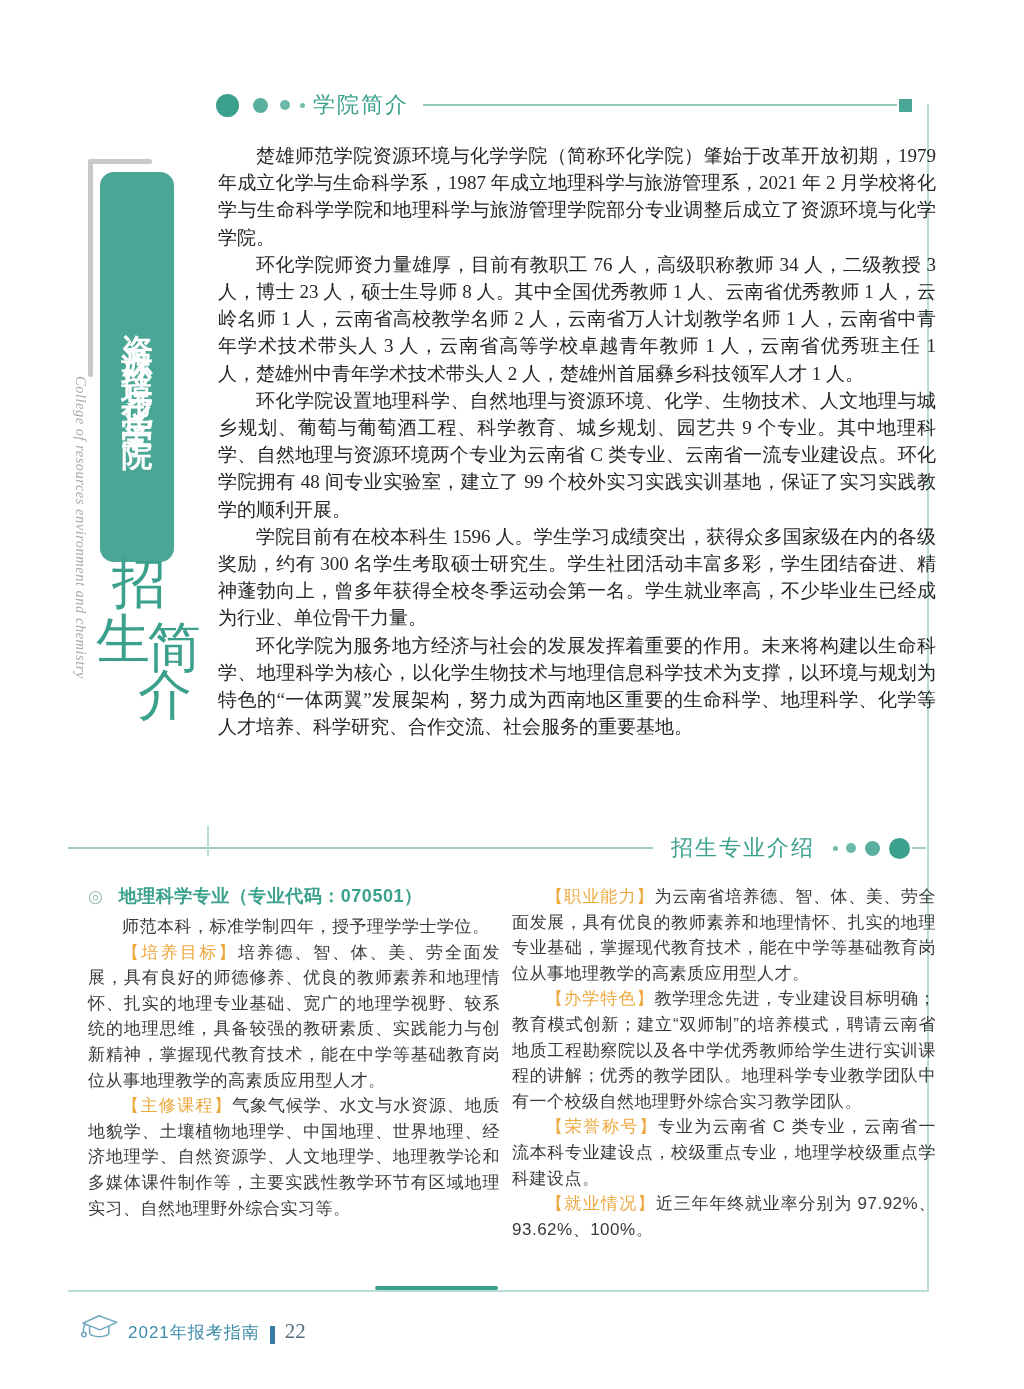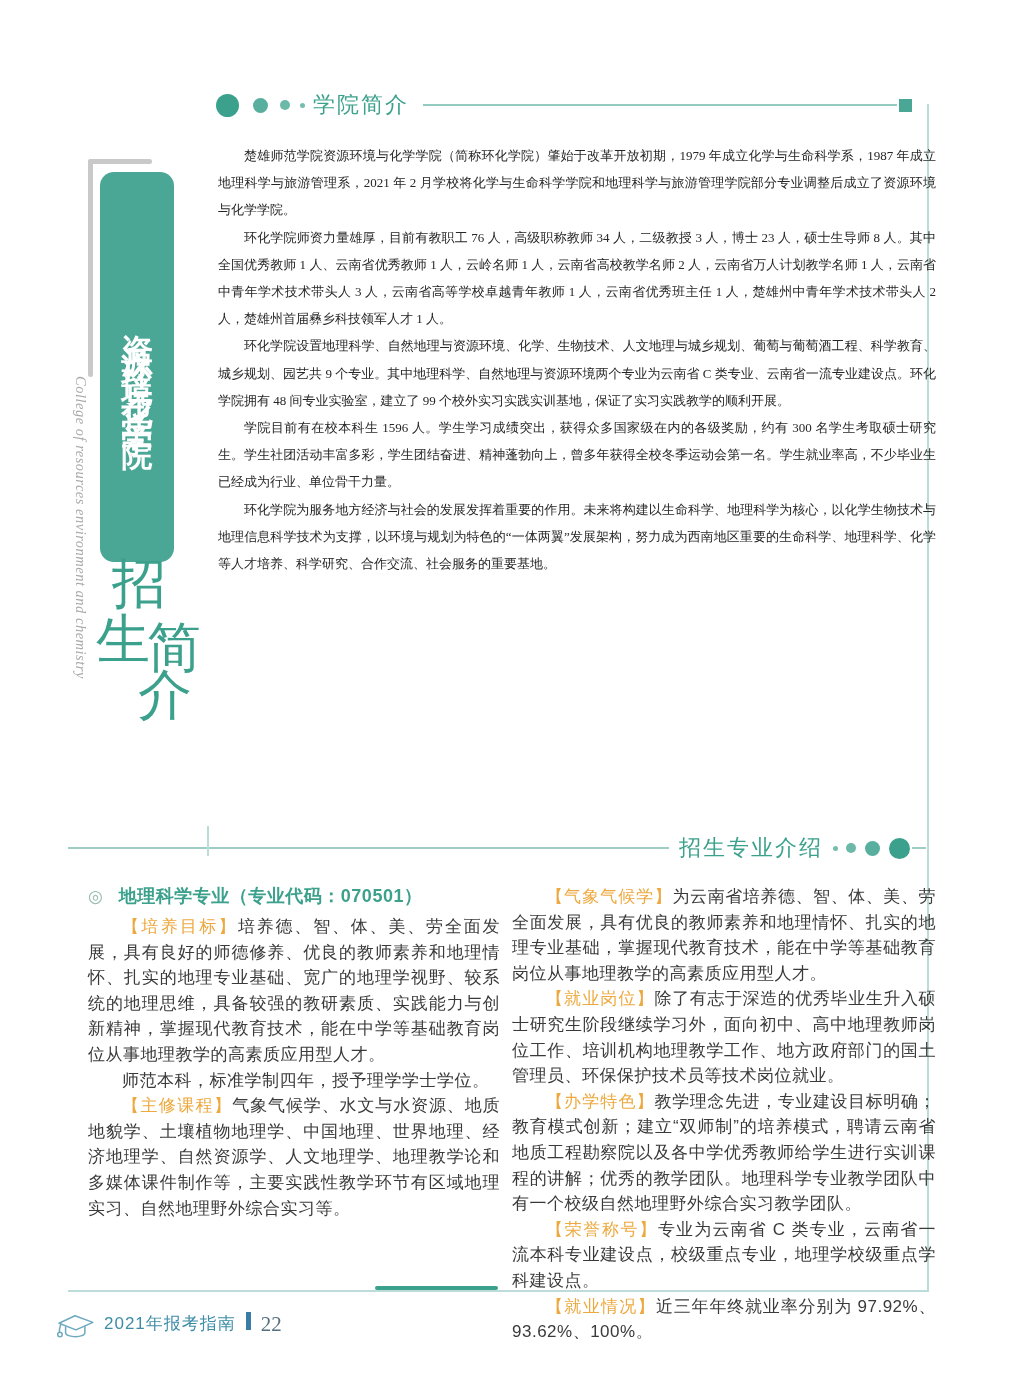--- a/index.html
+++ b/index.html
@@ -51,47 +51,47 @@
   .stamp{position:absolute;color:var(--accent);font-size:54px;line-height:1;
        font-family:"Liberation Sans","DejaVu Sans",sans-serif;}
   #stamp-0{left:112px;top:556px;}
   #stamp-1{left:96px;top:612px;}
   #stamp-2{left:147px;top:620px;}
   #stamp-3{left:138px;top:667px;}
 
   
   #intro{position:absolute;left:218px;top:142px;width:718px;}
   #intro p{font-family:"Liberation Serif","DejaVu Serif",serif;color:var(--body);
-       font-size:13px;line-height:27.2px;text-align:justify;text-indent:2em;}
+       font-size:19px;line-height:27.2px;text-align:justify;text-indent:2em;}
 
   
   #header2{position:absolute;left:68px;top:833px;width:858px;height:30px;
        display:flex;align-items:center;}
   #header2 .rule{flex:1;height:1.5px;background:#9fccc3;}
   #header2 .tick{position:absolute;left:139px;top:-7px;width:2px;height:30px;background:var(--lightline);}
-  #header2 .sec-title{margin:0 10px;}
+  #header2 .sec-title{margin:0 18px;}
   #header2 .d4{width:5px;height:5px;margin-right:8px;opacity:.7;}
   #header2 .d3{width:10px;height:10px;margin-right:9px;opacity:.75;}
   #header2 .d2{width:15px;height:15px;margin-right:9px;opacity:.85;}
   #header2 .d1{width:21px;height:21px;margin-right:2px;}
   #header2 .end{width:14px;height:1.5px;background:#9fccc3;}
 
   
   .col{position:absolute;top:884px;}
   #col-left{left:88px;width:412px;}
   #col-right{left:512px;width:424px;}
   .col p{font-size:17px;line-height:25.6px;color:var(--coltext);text-align:justify;
        text-indent:2em;letter-spacing:.5px;}
   .lbl{color:var(--orange);letter-spacing:1px;}
   #major-head{display:flex;align-items:center;margin-bottom:6px;}
   #major-bullet{color:#97bdb2;font-size:17px;margin-right:16px;}
   #major-title{color:var(--accent);font-size:18px;font-weight:bold;letter-spacing:.5px;}
 
   
-  #footer{position:absolute;left:54px;top:1312px;display:flex;align-items:flex-start;}
+  #footer{position:absolute;left:78px;top:1312px;display:flex;align-items:flex-end;}
   #cap-icon{margin-right:8px;}
   #footer .guide{color:var(--footerteal);font-size:17px;letter-spacing:1px;}
   #footer .bar{display:inline-block;width:5px;height:18px;background:var(--footerbar);margin:0 10px;}
   #footer .num{color:var(--footernum);font-size:21px;font-family:"Liberation Serif","DejaVu Serif",serif;}
 </style>
 </head>
 <body>
 
 <div id="page">
 
@@ -137,28 +137,27 @@
     <span class="dot d2"></span>
     <span class="dot d1"></span>
     <span class="end"></span>
   </div>
 
   <div class="col" id="col-left">
     <div id="major-head">
       <span id="major-bullet">◎</span>
       <span id="major-title">地理科学专业（专业代码：070501）</span>
     </div>
+    <p>师范本科，标准学制四年，授予理学学士学位。</p>
     <p><span class="lbl">【培养目标】</span><span>培养德、智、体、美、劳全面发展，具有良好的师德修养、优良的教师素养和地理情怀、扎实的地理专业基础、宽广的地理学视野、较系统的地理思维，具备较强的教研素质、实践能力与创新精神，掌握现代教育技术，能在中学等基础教育岗位从事地理教学的高素质应用型人才。</span></p>
-    <p>师范本科，标准学制四年，授予理学学士学位。</p>
     <p><span class="lbl">【主修课程】</span><span>气象气候学、水文与水资源、地质地貌学、土壤植物地理学、中国地理、世界地理、经济地理学、自然资源学、人文地理学、地理教学论和多媒体课件制作等，主要实践性教学环节有区域地理实习、自然地理野外综合实习等。</span></p>
   </div>
 
   <div class="col" id="col-right">
-    <p><span class="lbl">【气象气候学】</span><span>为云南省培养德、智、体、美、劳全面发展，具有优良的教师素养和地理情怀、扎实的地理专业基础，掌握现代教育技术，能在中学等基础教育岗位从事地理教学的高素质应用型人才。</span></p>
-    <p><span class="lbl">【就业岗位】</span><span>除了有志于深造的优秀毕业生升入硕士研究生阶段继续学习外，面向初中、高中地理教师岗位工作、培训机构地理教学工作、地方政府部门的国土管理员、环保保护技术员等技术岗位就业。</span></p>
+    <p><span class="lbl">【职业能力】</span><span>为云南省培养德、智、体、美、劳全面发展，具有优良的教师素养和地理情怀、扎实的地理专业基础，掌握现代教育技术，能在中学等基础教育岗位从事地理教学的高素质应用型人才。</span></p>
     <p><span class="lbl">【办学特色】</span><span>教学理念先进，专业建设目标明确；教育模式创新；建立“双师制”的培养模式，聘请云南省地质工程勘察院以及各中学优秀教师给学生进行实训课程的讲解；优秀的教学团队。地理科学专业教学团队中有一个校级自然地理野外综合实习教学团队。</span></p>
     <p><span class="lbl">【荣誉称号】</span><span>专业为云南省 C 类专业，云南省一流本科专业建设点，校级重点专业，地理学校级重点学科建设点。</span></p>
     <p><span class="lbl">【就业情况】</span><span>近三年年终就业率分别为 97.92%、93.62%、100%。</span></p>
   </div>
 
   <div id="footer">
     <svg id="cap-icon" width="42" height="32" viewBox="0 0 44 34" fill="none" stroke="#6fa9bf" stroke-width="1.6" stroke-linejoin="round" stroke-linecap="round">
       <path d="M5 12 L22 4 L41 11 L23 19 Z"></path>
       <path d="M12 16 v6 c0 2.6 5.5 4.2 10.5 4.2 s10 -1.6 10 -4.2 v-6.5"></path>
       <path d="M7 13 c-1 3 -2 6 -1.5 8"></path>

